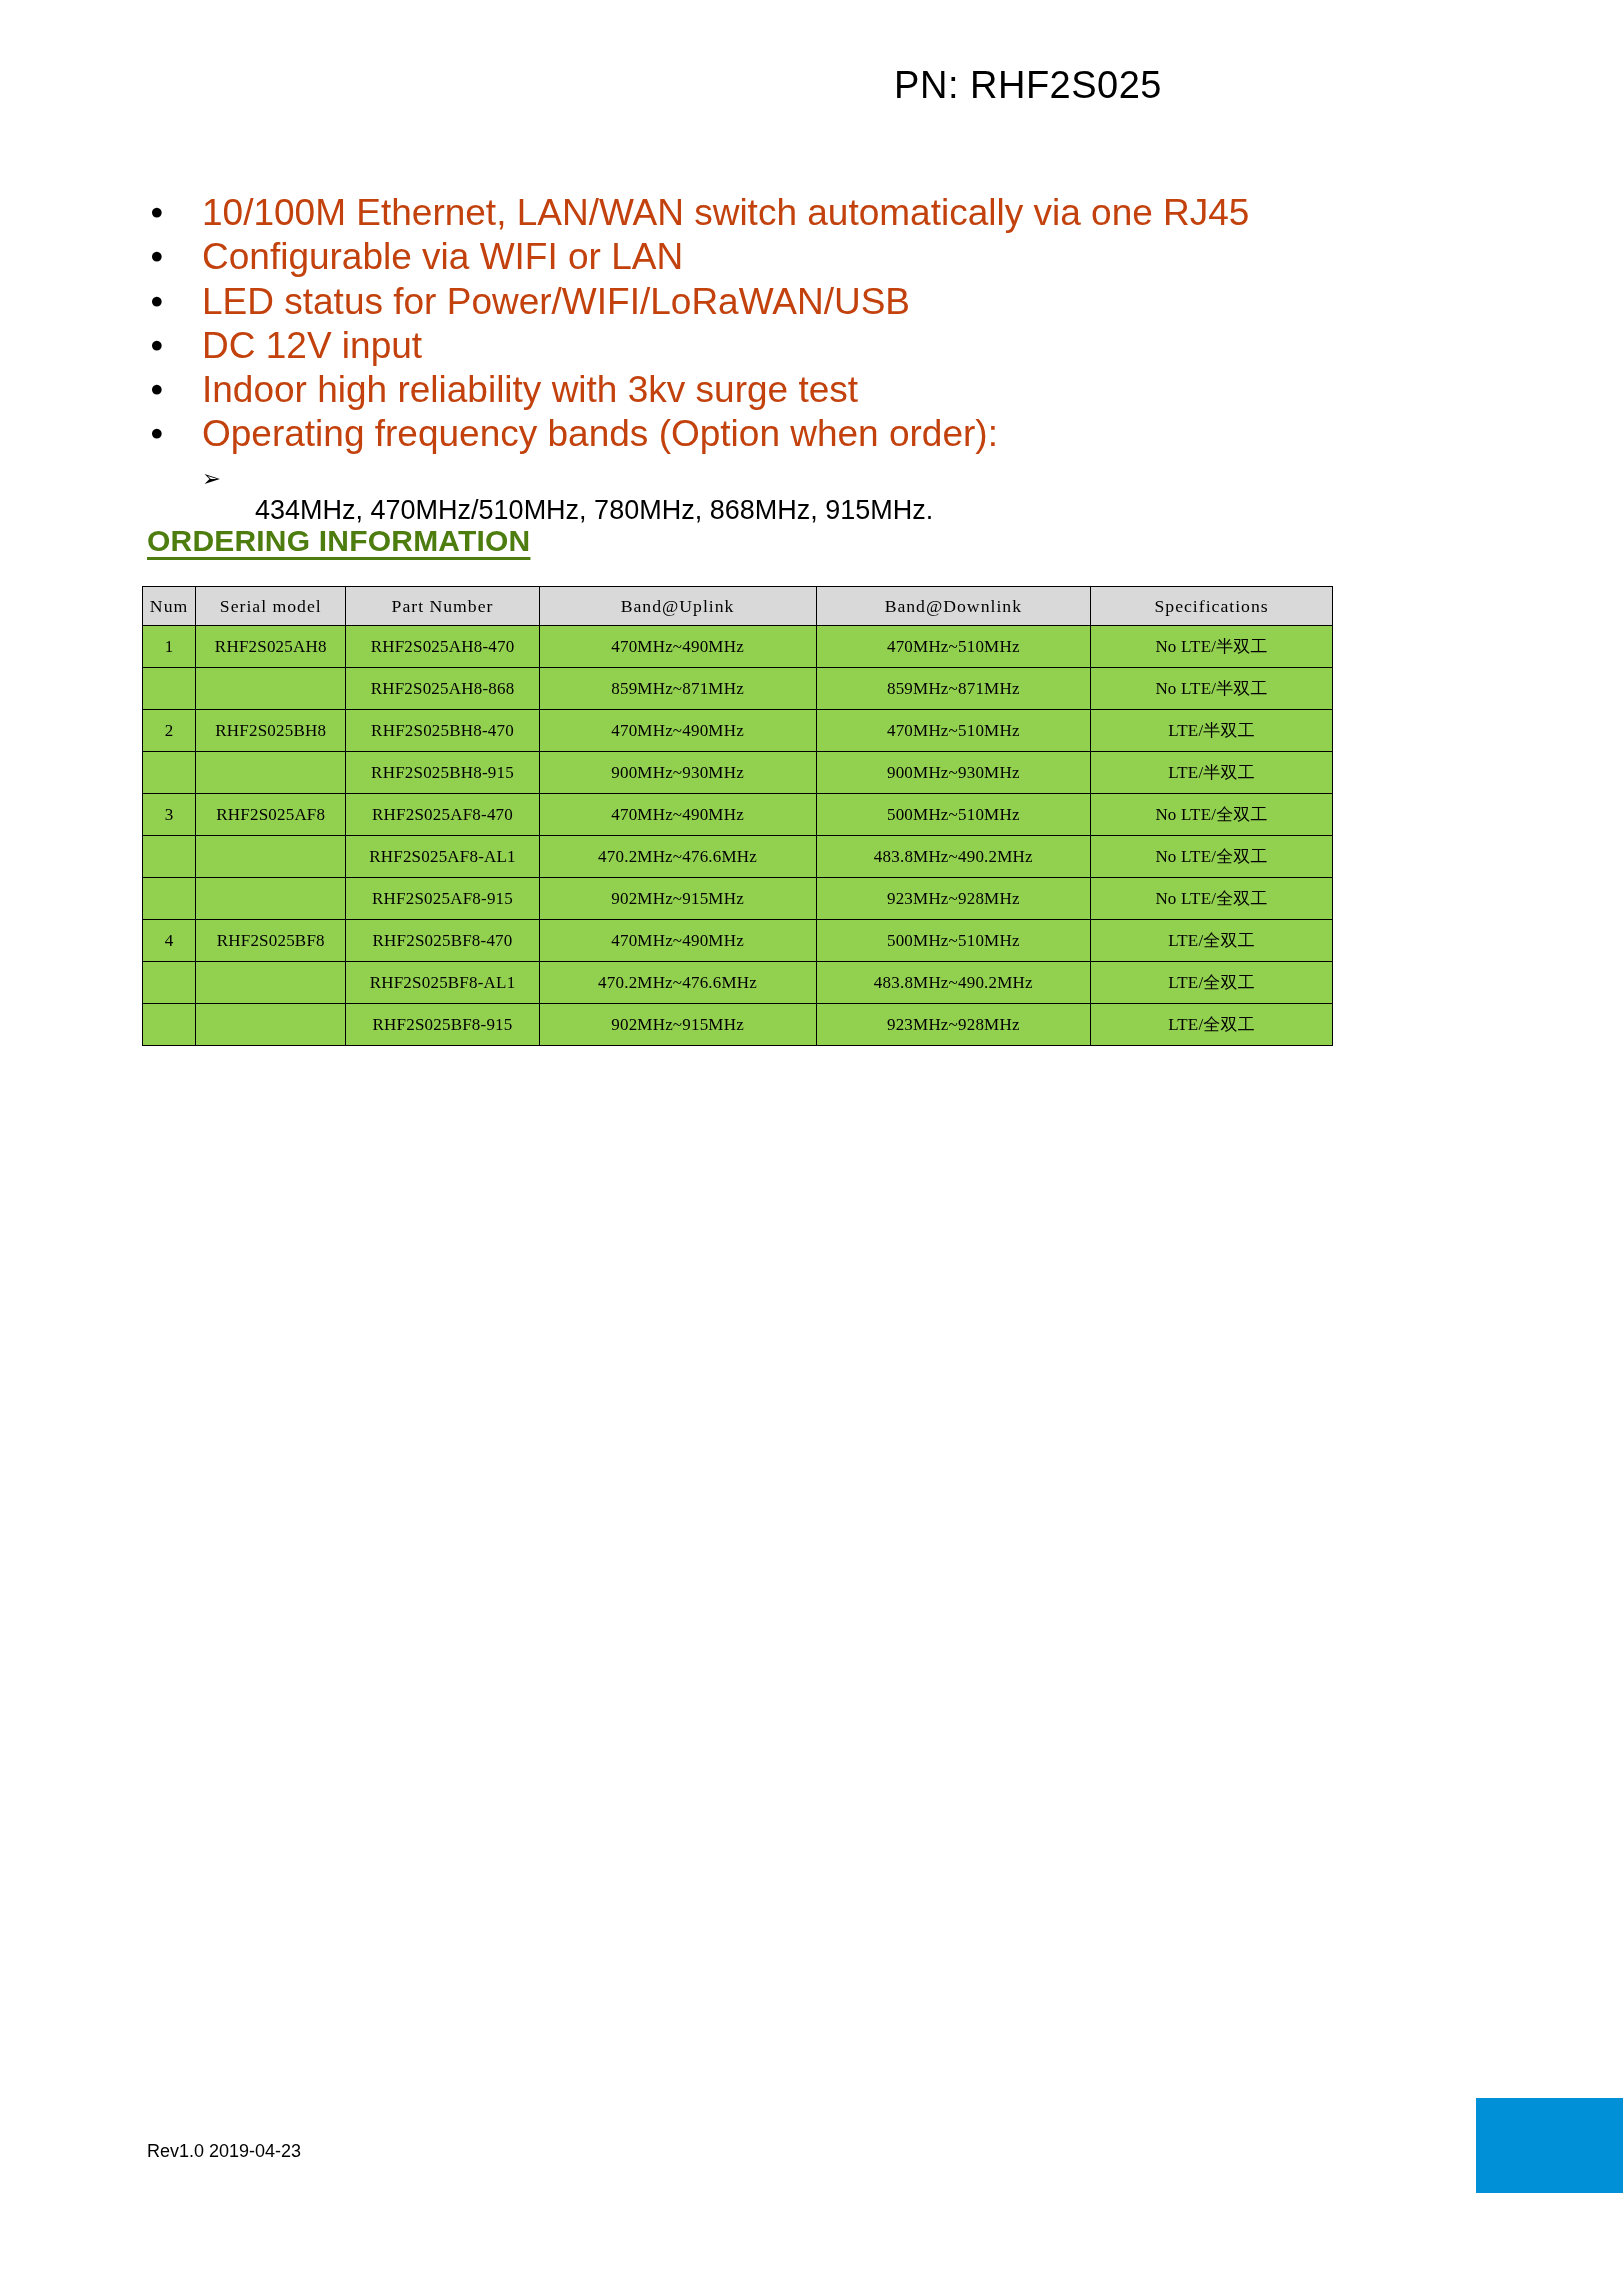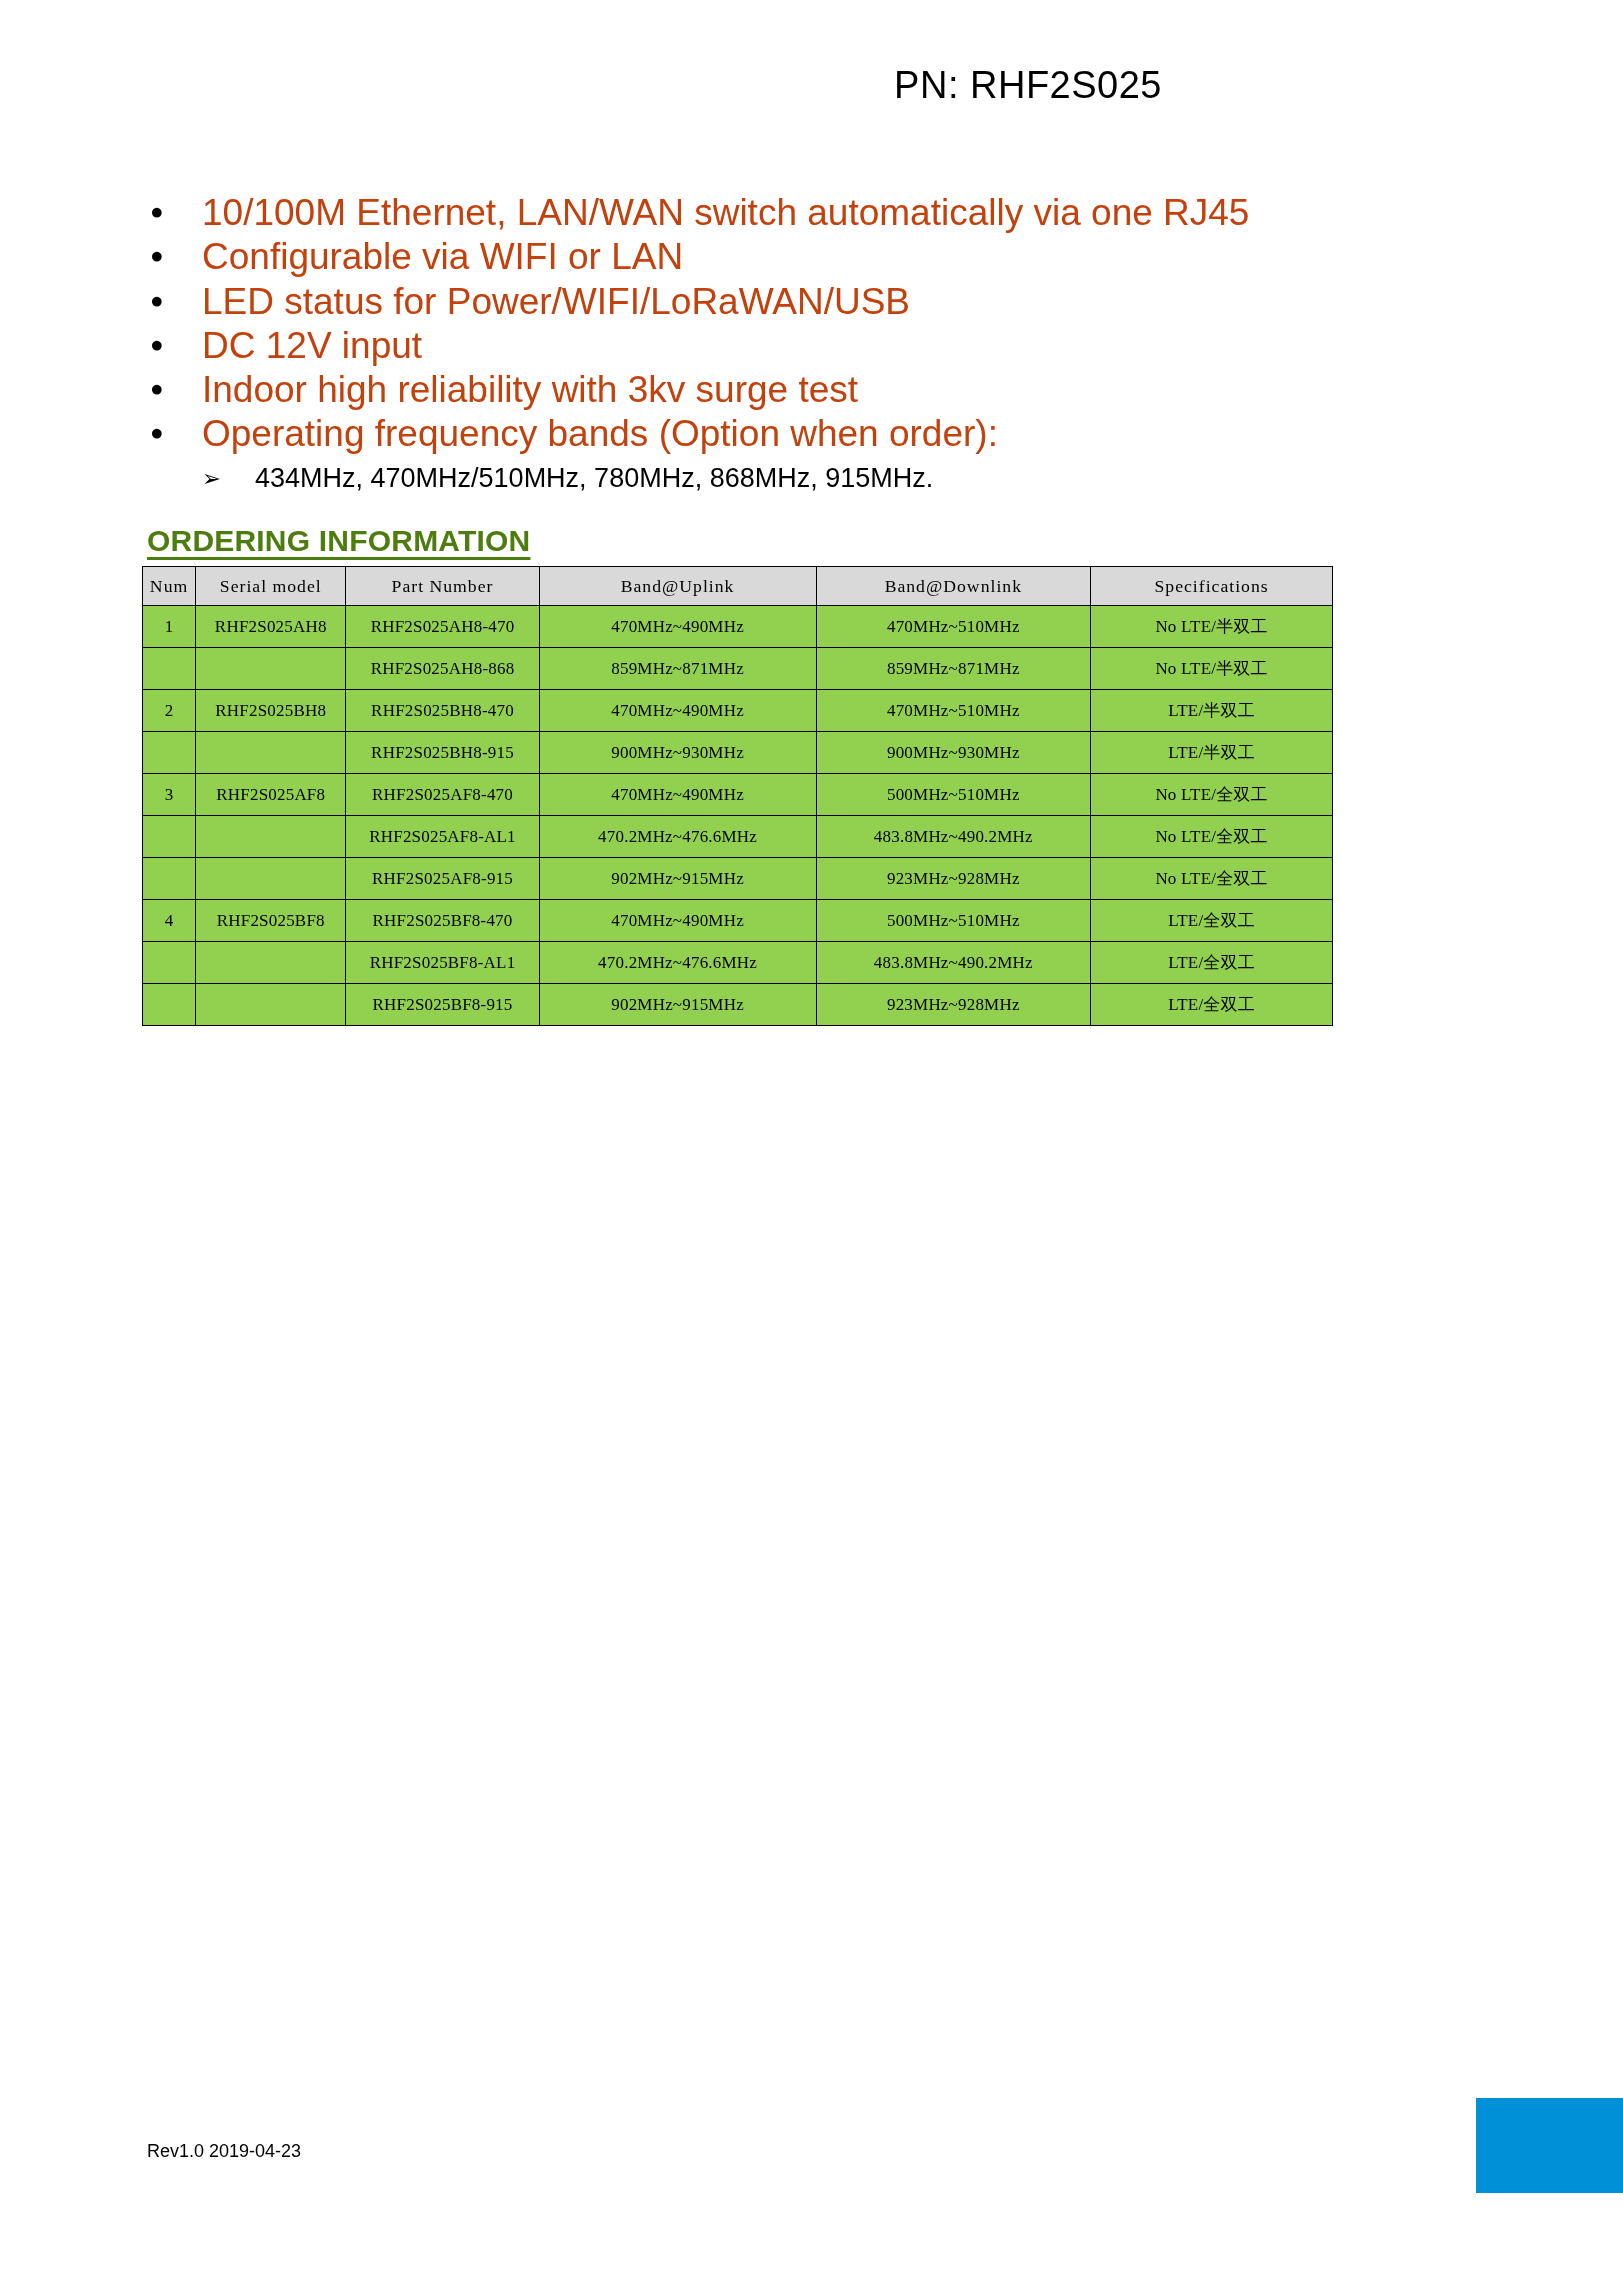--- a/index.html
+++ b/index.html
@@ -74,40 +74,41 @@
     flex: 0 0 53px;
     font-size: 22.6px;
     line-height: 35px;
     color: #000000;
   }
   .subfeature-text {
     font-size: 27px;
     line-height: 35px;
     color: #000000;
     white-space: nowrap;
+    margin-top: 32px;
   }
 
   
   #ordering-heading {
     position: absolute;
     top: 524px;
     left: 147px;
     font-size: 30px;
     font-weight: bold;
     color: #4d7c0f;
     text-decoration: underline;
     text-underline-offset: 5.9px;
     text-decoration-thickness: 3.4px;
     letter-spacing: 0.2px;
   }
 
   
   #ordering-table-wrap {
     position: absolute;
-    top: 566px;
+    top: 586px;
     left: 142px;
     width: 1345px;
   }
   table.ordering {
     border-collapse: collapse;
     width: 1191px;
     table-layout: fixed;
     font-family: "Liberation Serif", serif;
   }
   table.ordering th,

